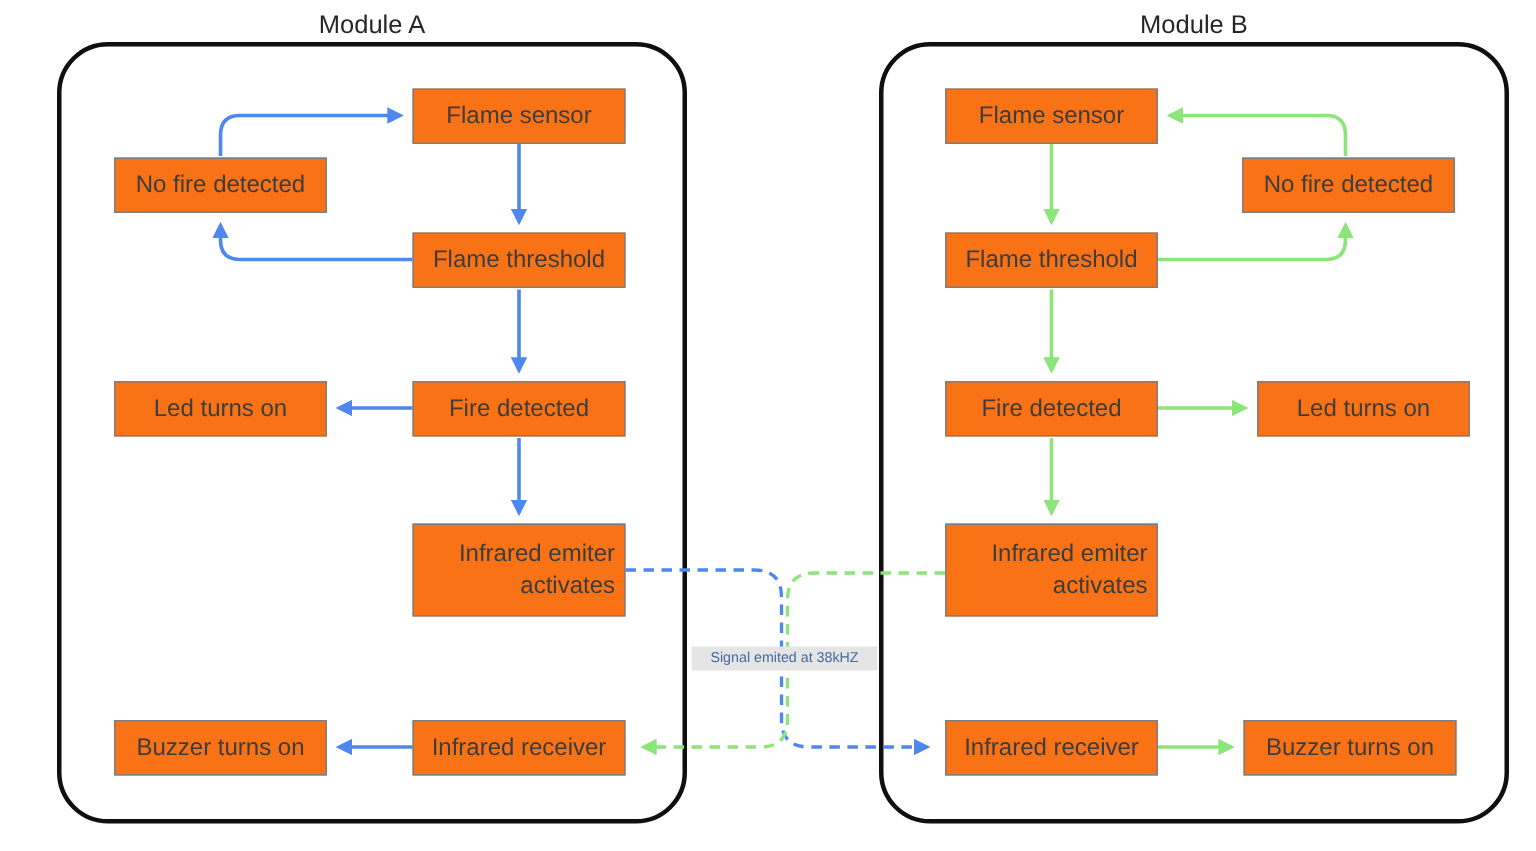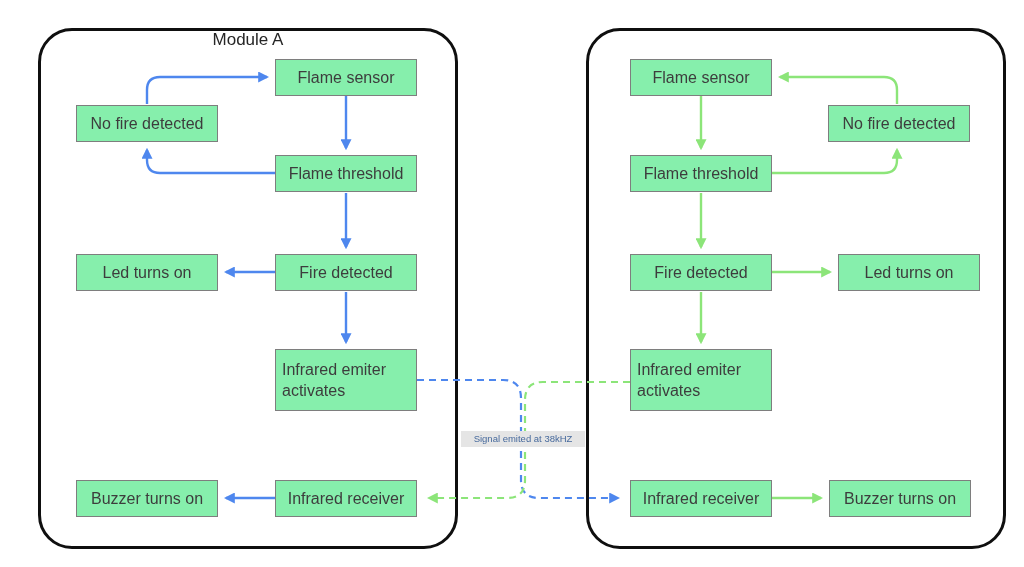--- a/index.html
+++ b/index.html
@@ -7,37 +7,37 @@
     width:1024px;height:567px;background:#ffffff;
     font-family:"Liberation Sans","DejaVu Sans",sans-serif;
     position:relative;overflow:hidden;
   }
   .stage{position:absolute;left:0;top:0;width:1024px;height:567px;}
 
   .module-title{
     position:absolute;top:6px;height:22px;line-height:22px;
     font-size:17px;color:#262626;text-align:center;width:160px;
   }
-  .module-title.a{left:168px;margin-top:23px;}
+  .module-title.a{left:168px;}
   .module-title.b{left:716px;}
 
   .container{
     position:absolute;top:28px;width:420px;height:521px;
     border:3.5px solid #0f0f0f;border-radius:34px;box-sizing:border-box;
     background:transparent;
   }
   .container.a{left:38px;}
   .container.b{left:586px;}
 
   svg.wires{position:absolute;left:0;top:0;width:1024px;height:567px;z-index:2;}
 
   .node{
-    position:absolute;box-sizing:border-box;background:#86efac;
+    position:absolute;box-sizing:border-box;background:#f97316;
     border:1.5px solid #7e7e7e;color:#3d3d3d;font-size:16px;line-height:21px;
-    display:flex;align-items:center;justify-content:center;text-align:left;
+    display:flex;align-items:center;justify-content:center;text-align:right;
     z-index:3;padding:0 6px;
   }
   
   .na-fs{left:275px;top:59px;width:142px;height:37px;}
   .na-nf{left:76px;top:105px;width:142px;height:37px;}
   .na-ft{left:275px;top:155px;width:142px;height:37px;}
   .na-fd{left:275px;top:254px;width:142px;height:37px;}
   .na-led{left:76px;top:254px;width:142px;height:37px;}
   .na-em{left:275px;top:349px;width:142px;height:62px;}
   .na-rc{left:275px;top:480px;width:142px;height:37px;}
@@ -57,20 +57,21 @@
     background:#e5e5e5;color:#46699c;font-size:9.5px;line-height:14px;
     text-align:center;padding:1px 0;
   }
 </style>
 </head>
 <body>
 
 <div class="stage">
 
   <div class="module-title a">Module A</div>
+  <div class="module-title b">Module B</div>
 
   <div class="container a"></div>
   <div class="container b"></div>
 
   <svg class="wires" viewBox="0 0 1024 567" xmlns="http://www.w3.org/2000/svg">
     <defs>
       <marker id="arr-blue" markerUnits="userSpaceOnUse" markerWidth="11" markerHeight="11" viewBox="0 0 10 10" refX="8" refY="5" orient="auto">
         <path d="M0,0 L10,5 L0,10 Z" fill="#4e87ee"></path>
       </marker>
       <marker id="arr-green" markerUnits="userSpaceOnUse" markerWidth="11" markerHeight="11" viewBox="0 0 10 10" refX="8" refY="5" orient="auto">

